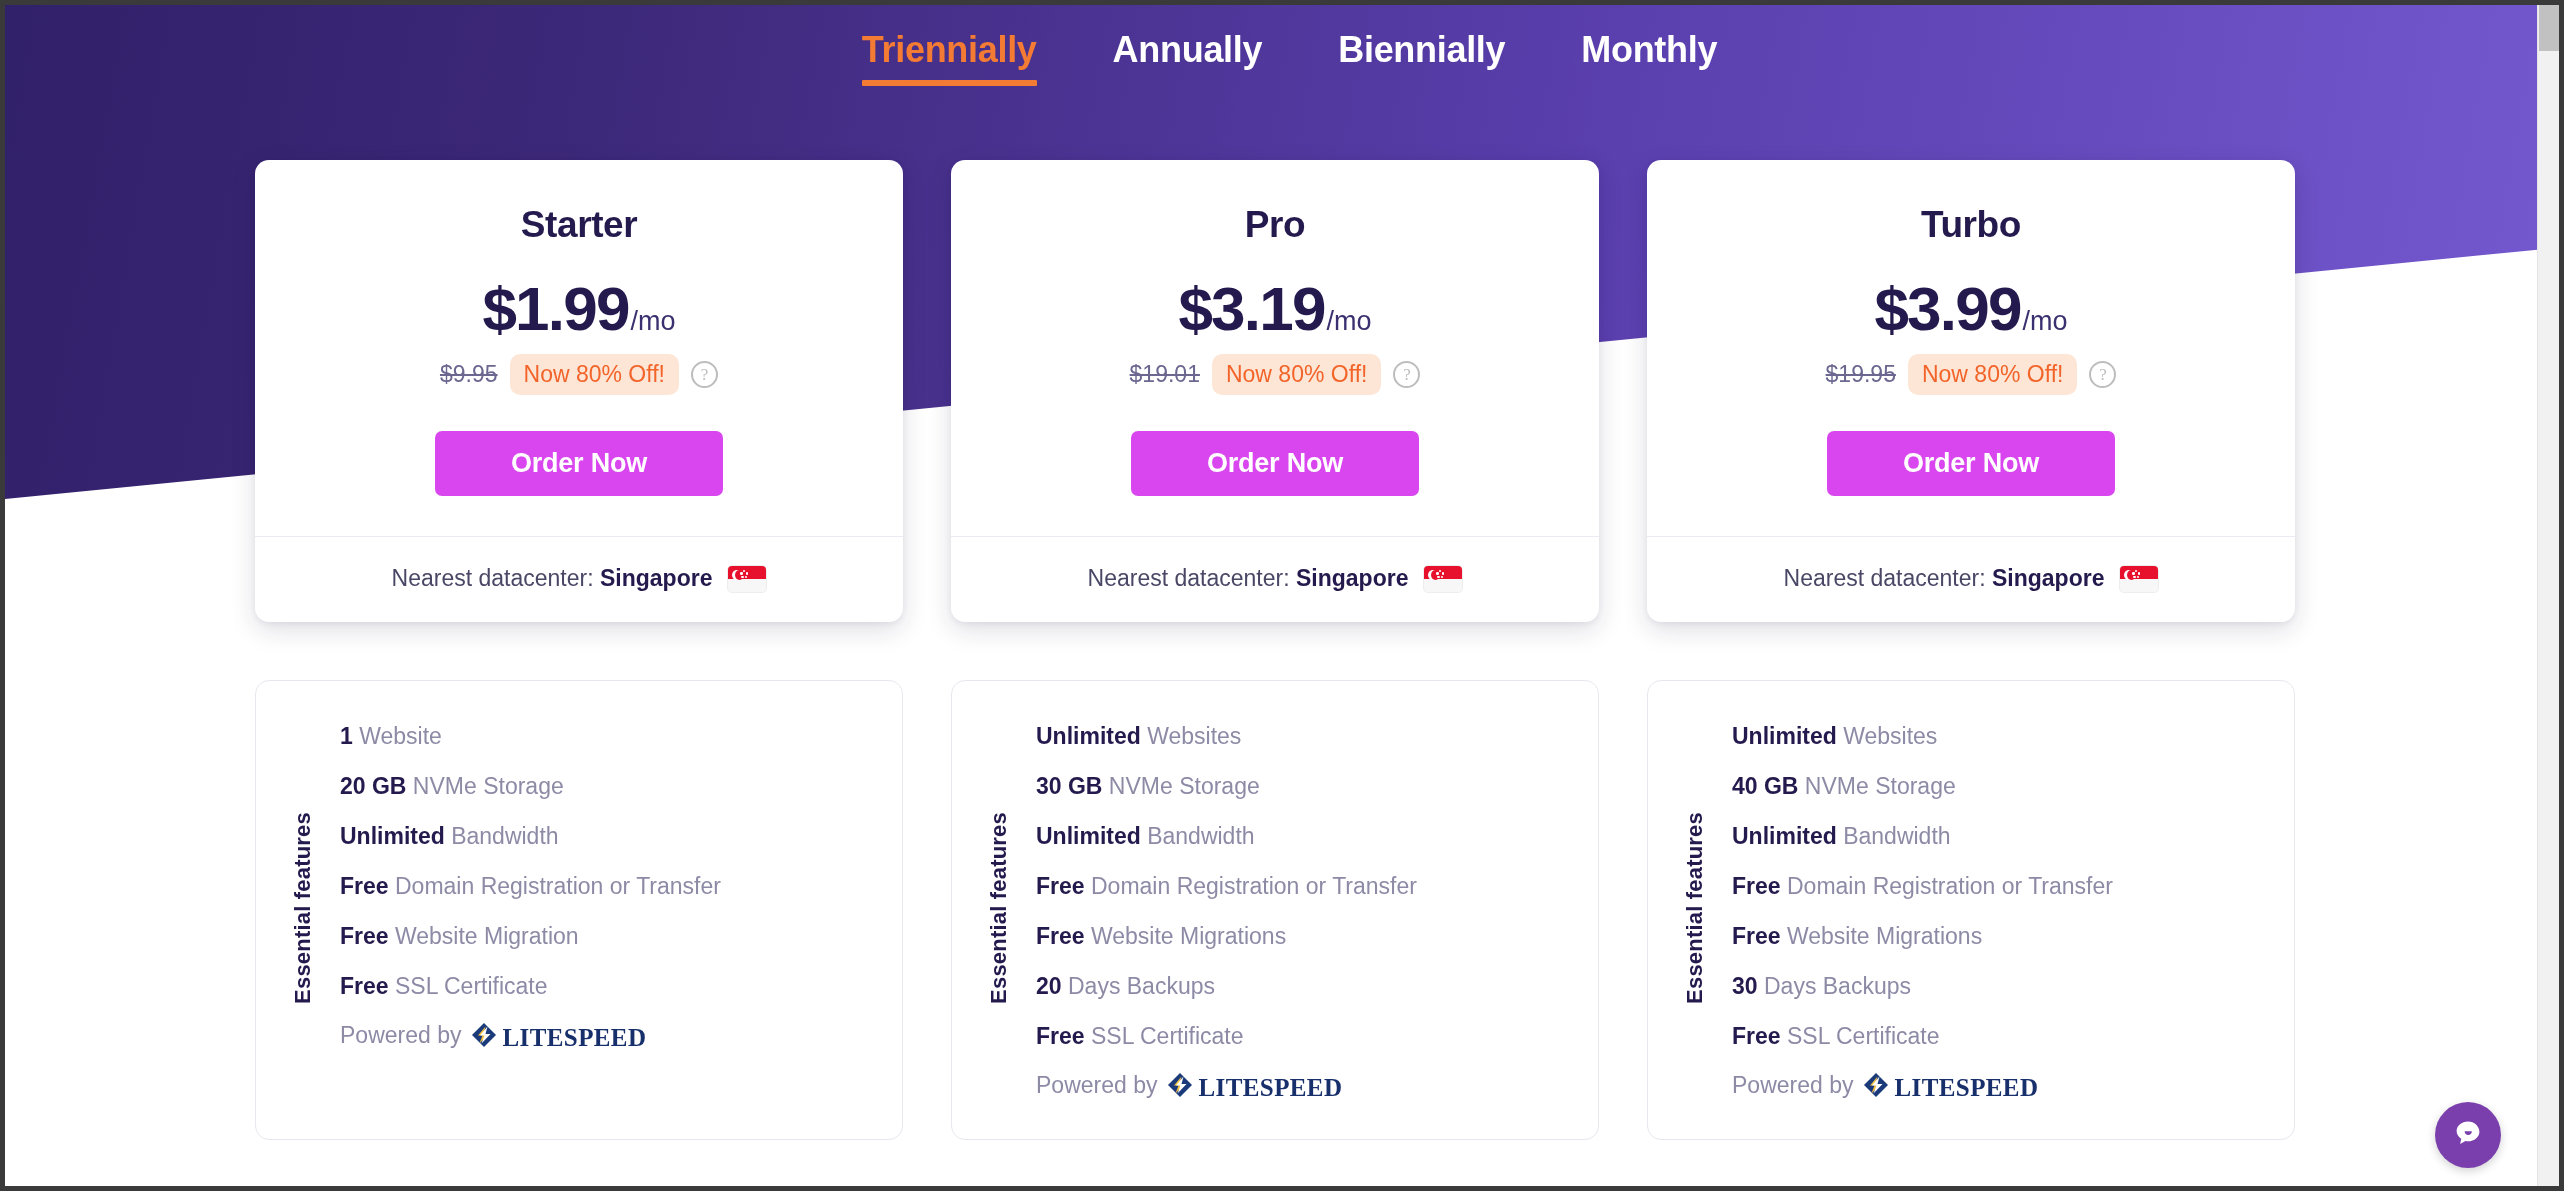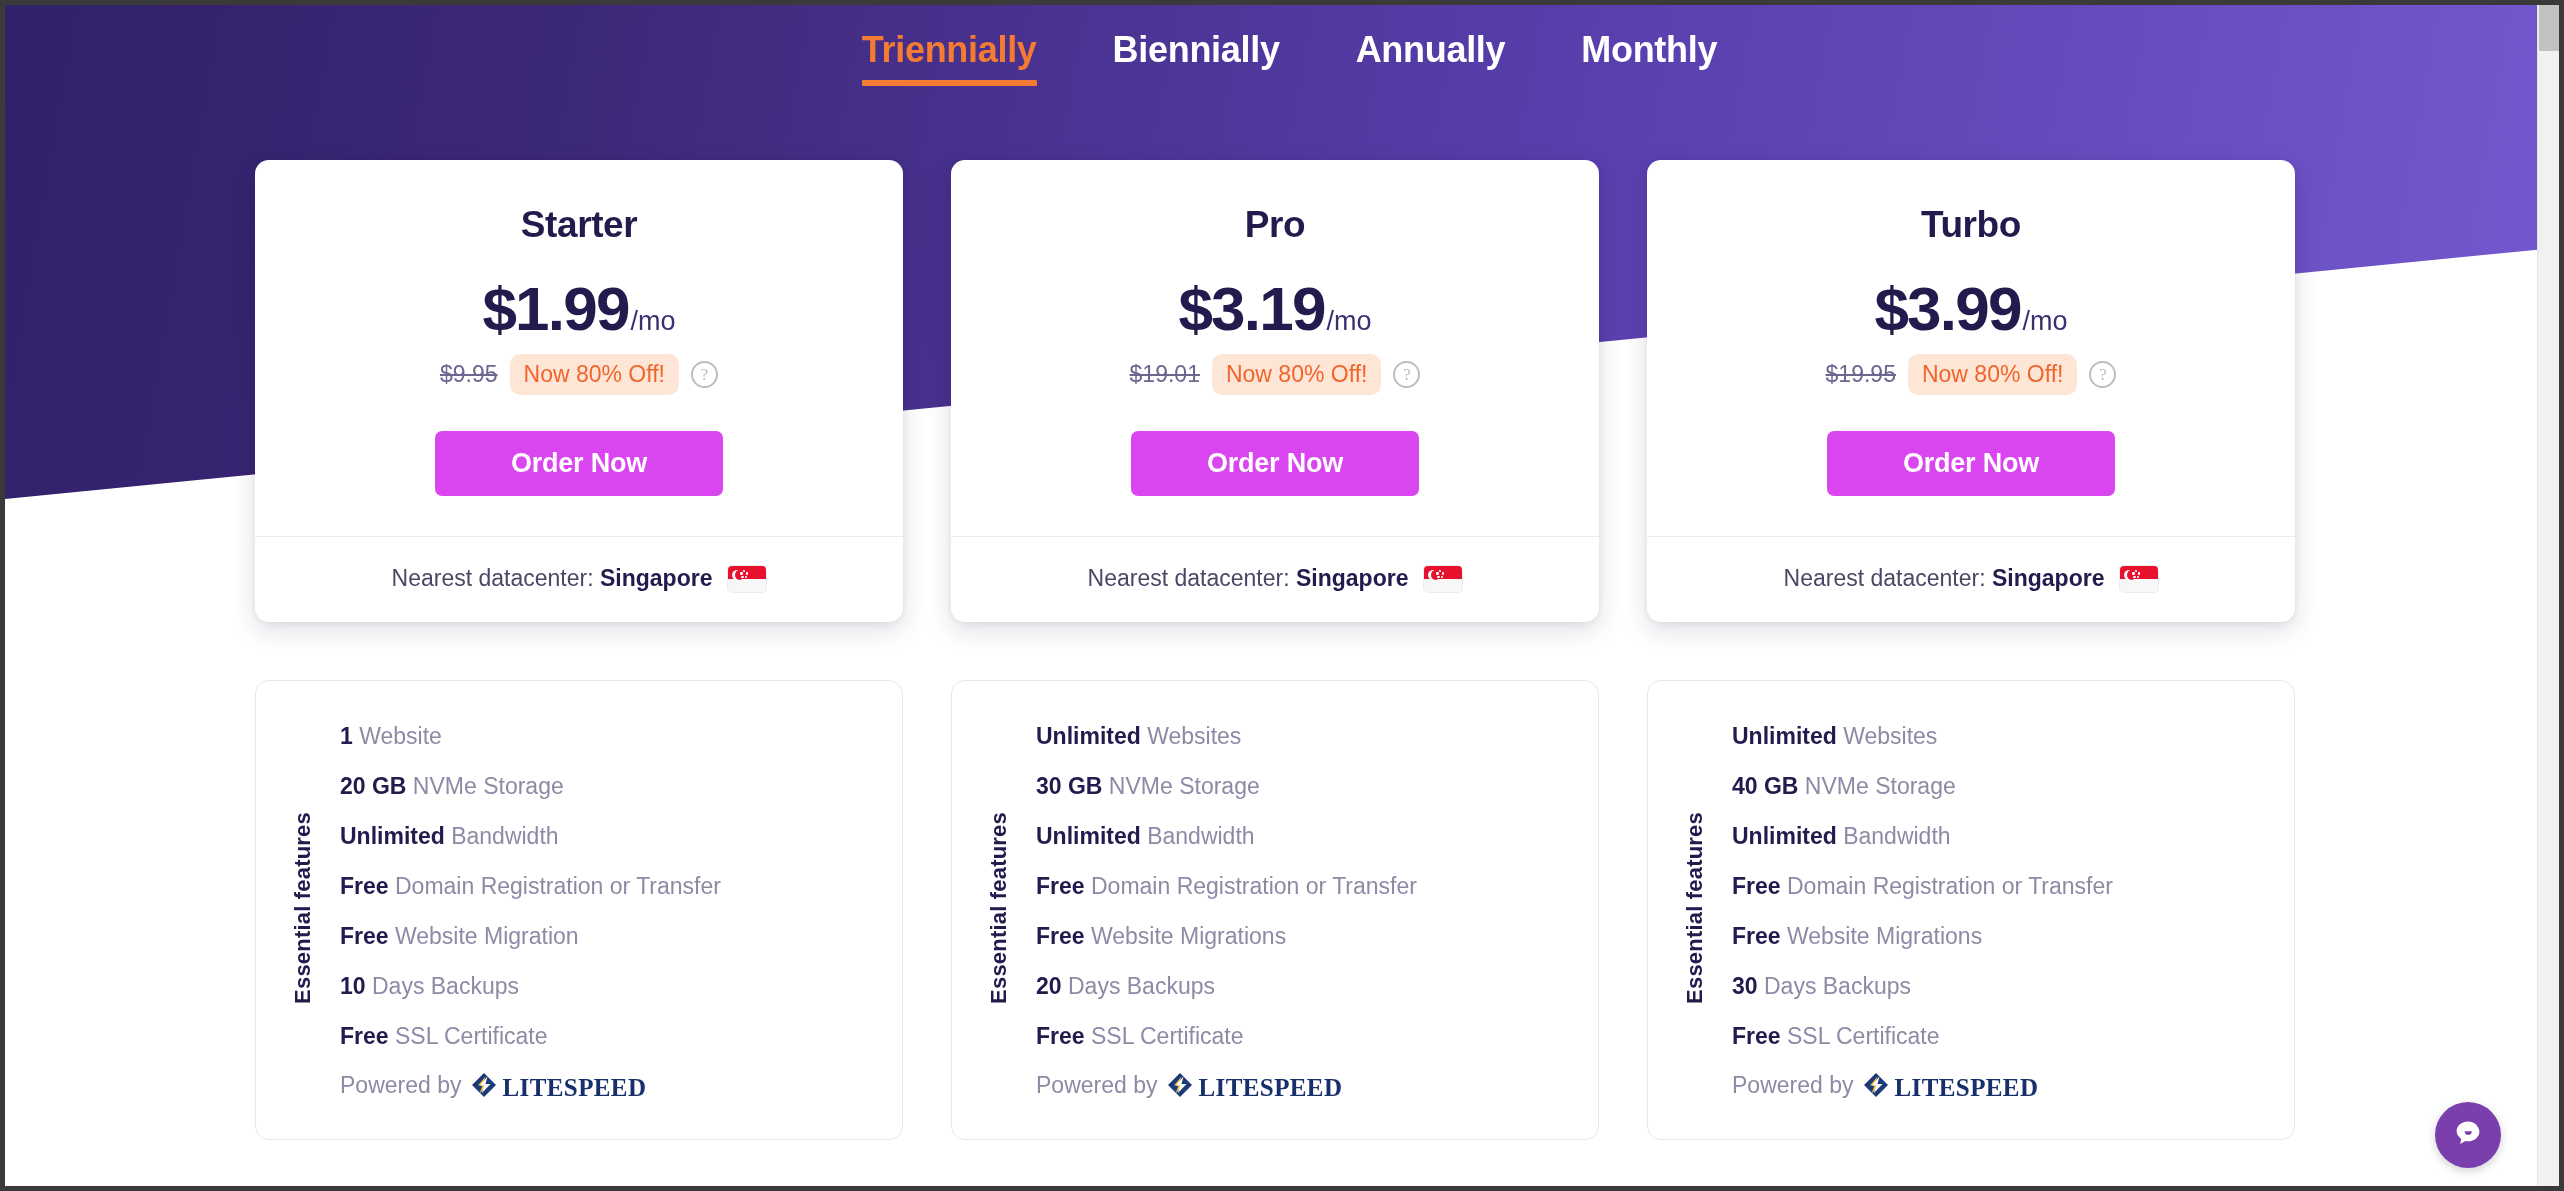--- a/index.html
+++ b/index.html
@@ -315,22 +315,22 @@
 <body>
 
 <div id="viewport">
 
   <div class="hero-band"></div>
 
   <div class="content">
 
     <div class="cycle-tabs" id="cycle-tabs">
         <div class="cycle-tab active">Triennially</div>
+        <div class="cycle-tab">Annually</div>
         <div class="cycle-tab">Biennially</div>
-        <div class="cycle-tab">Annually</div>
         <div class="cycle-tab">Monthly</div>
       </div>
 
     <div class="plan-grid" id="plan-grid">
         <div class="plan-col">
           <div class="plan-card">
             <div class="plan-card-body">
               <div class="plan-name">Starter</div>
               <div class="price-row">
                 <span class="price-main">$1.99</span>
@@ -359,21 +359,20 @@
             </div>
           </div>
           <div class="features-card">
             <div class="features-axis-label">Essential features</div>
             <div class="features-list">
               <div class="feature-item"><b>1</b><span> Website</span></div>
               <div class="feature-item"><b>20 GB</b><span> NVMe Storage</span></div>
               <div class="feature-item"><b>Unlimited</b><span> Bandwidth</span></div>
               <div class="feature-item"><b>Free</b><span> Domain Registration or Transfer</span></div>
               <div class="feature-item"><b>Free</b><span> Website Migration</span></div>
-              <div class="feature-item"><b>10</b><span> Days Backups</span></div>
               <div class="feature-item"><b>Free</b><span> SSL Certificate</span></div>
               <div class="powered-row">
                 <span>Powered by</span>
                 <span class="litespeed-logo">
                   <span><svg width="26" height="26" viewBox="0 0 26 26" aria-hidden="true">
                       <path d="M13 1 L25 13 L13 25 L1 13 Z" fill="#1b3a7a"></path>
                       <path d="M14.5 4.5 L7 13.5 L11.5 13.5 L8.5 21.5 L17.5 12 L12.5 12 Z" fill="#f5c342"></path>
                       <path d="M16.5 4.5 L9 13.5 L13.5 13.5 L10.5 21.5 L19.5 12 L14.5 12 Z" fill="#ffffff"></path>
                     </svg></span>
                   <span class="litespeed-word">LITESPEED</span>

